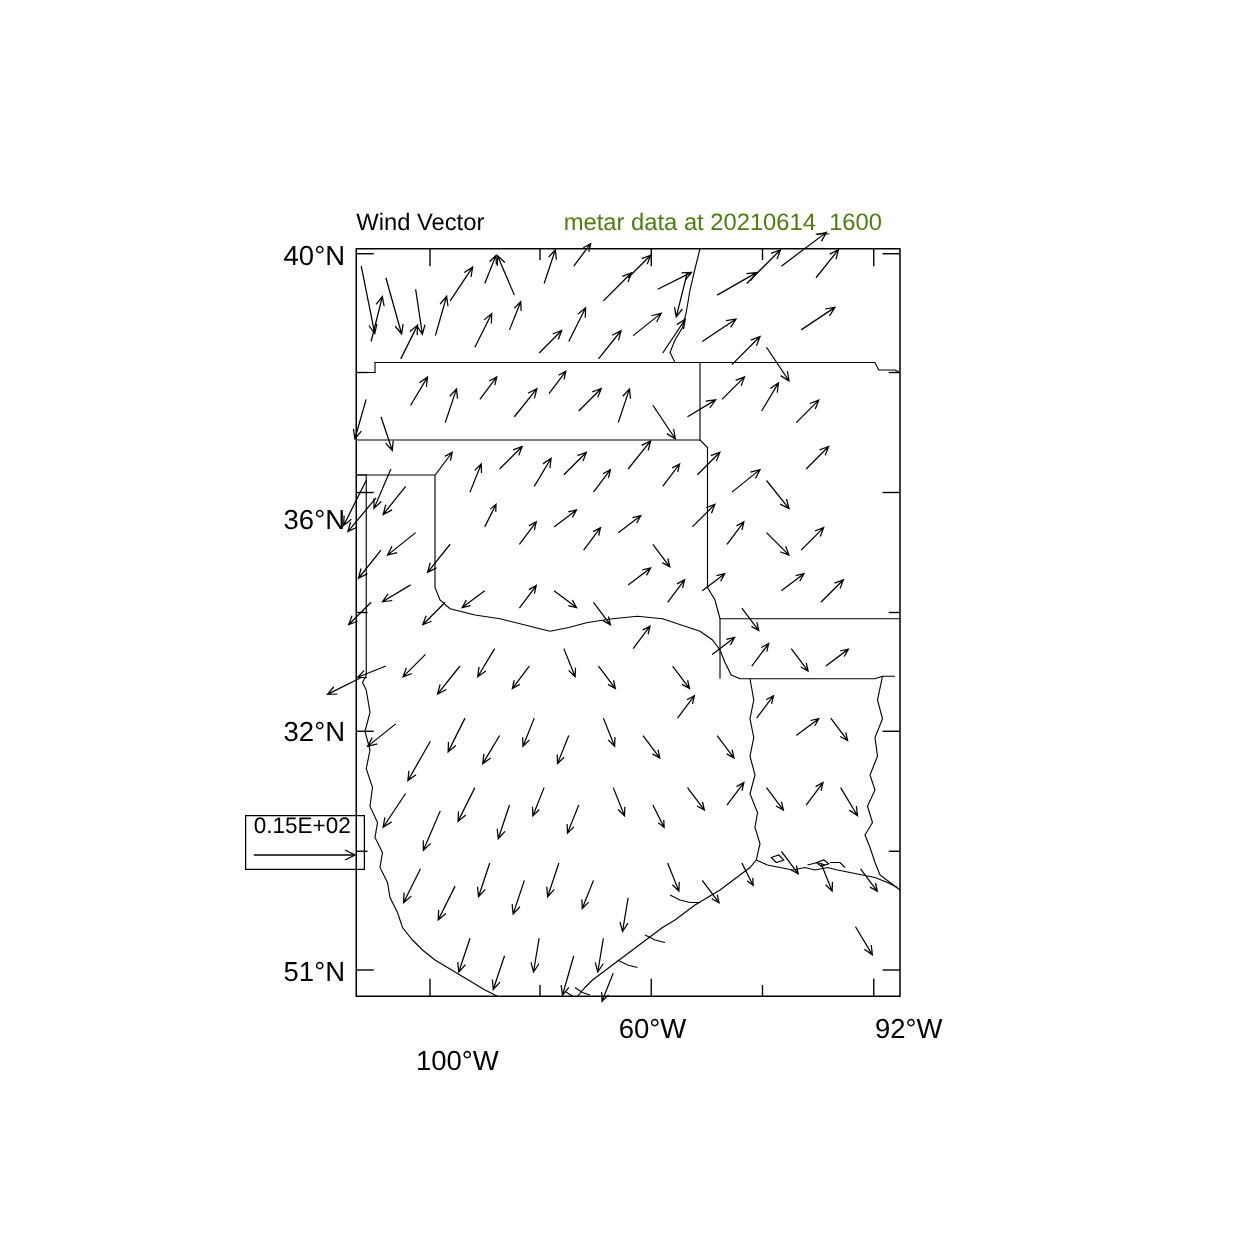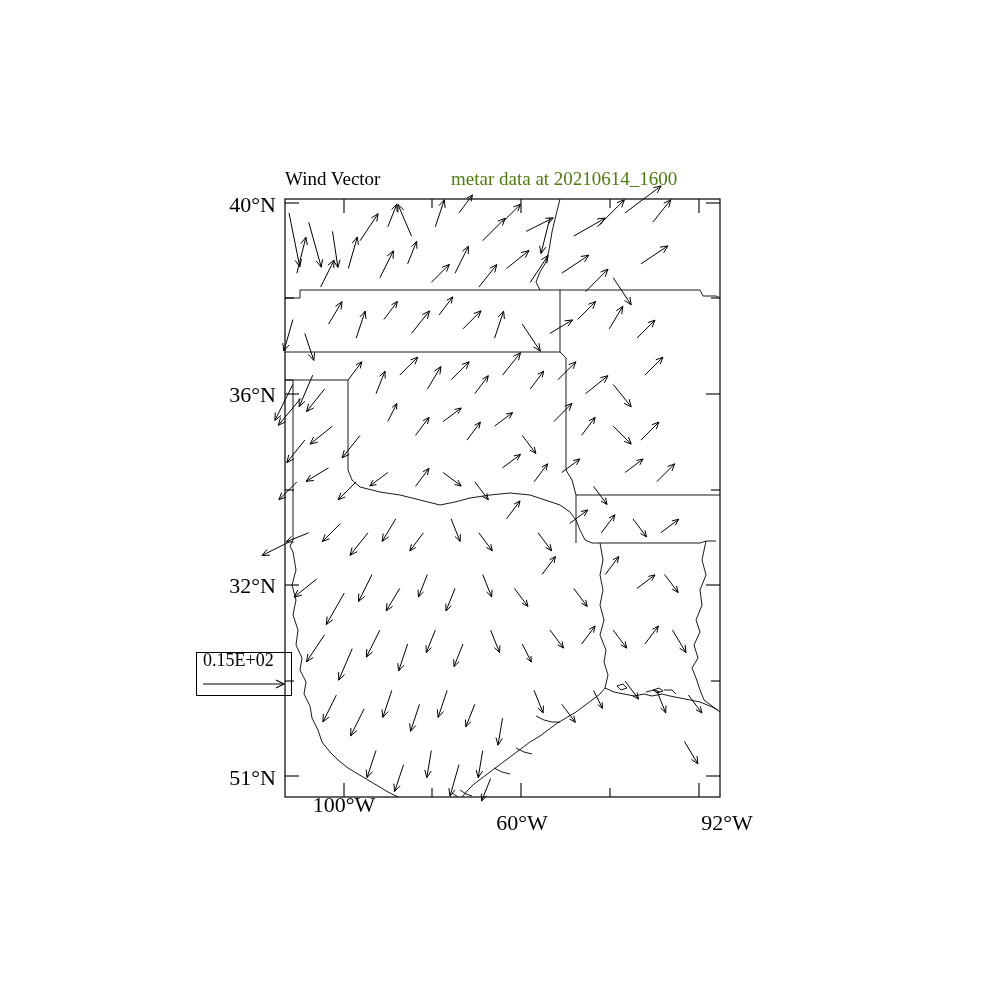--- a/index.html
+++ b/index.html
@@ -13,21 +13,20 @@
     font-family: "Liberation Sans", sans-serif;
     color: #000000;
     position: relative;
     overflow: hidden;
   }
   #stage {
     position: absolute;
     left: 0; top: 0;
     width: 1001px;
     height: 808px;
-    font-family: Liberation Serif, serif;
   }
   .plot-title-left {
     position: absolute;
     left: 285px;
     top: 168px;
     font-size: 19px;
     color: #000;
     white-space: nowrap;
   }
   .plot-title-right {
@@ -76,25 +75,25 @@
 </style>
 </head>
 <body>
 
 <div id="stage">
 
   <div class="plot-title-left">Wind Vector</div>
   <div class="plot-title-right">metar data at 20210614_1600</div>
 
   <div class="axis-label ylabel" style="left:198px; top:192px; width:78px;">40°N</div>
-  <div class="axis-label ylabel" style="left:198px; top:382px; width:78px;">36°N</div>
+  <div class="axis-label ylabel" style="left:198px; top:403px; width:78px;">36°N</div>
   <div class="axis-label ylabel" style="left:198px; top:573px; width:78px;">32°N</div>
   <div class="axis-label ylabel" style="left:198px; top:765px; width:78px;">51°N</div>
 
-  <div class="axis-label xlabel" style="left:289px; top:792px; width:110px;">100°W</div>
+  <div class="axis-label xlabel" style="left:289px; top:836px; width:110px;text-align:right;">100°W</div>
   <div class="axis-label xlabel" style="left:467px; top:810px; width:110px;">60°W</div>
   <div class="axis-label xlabel" style="left:672px; top:810px; width:110px;">92°W</div>
 
   <div class="legend-box"></div>
   <div class="legend-text">0.15E+02</div>
 
   <svg id="mapsvg" viewBox="0 0 1001 1001">
     <g>
       <rect x="285" y="199" width="435" height="598" fill="none" stroke="#000" stroke-width="1.2"></rect>
     </g>

